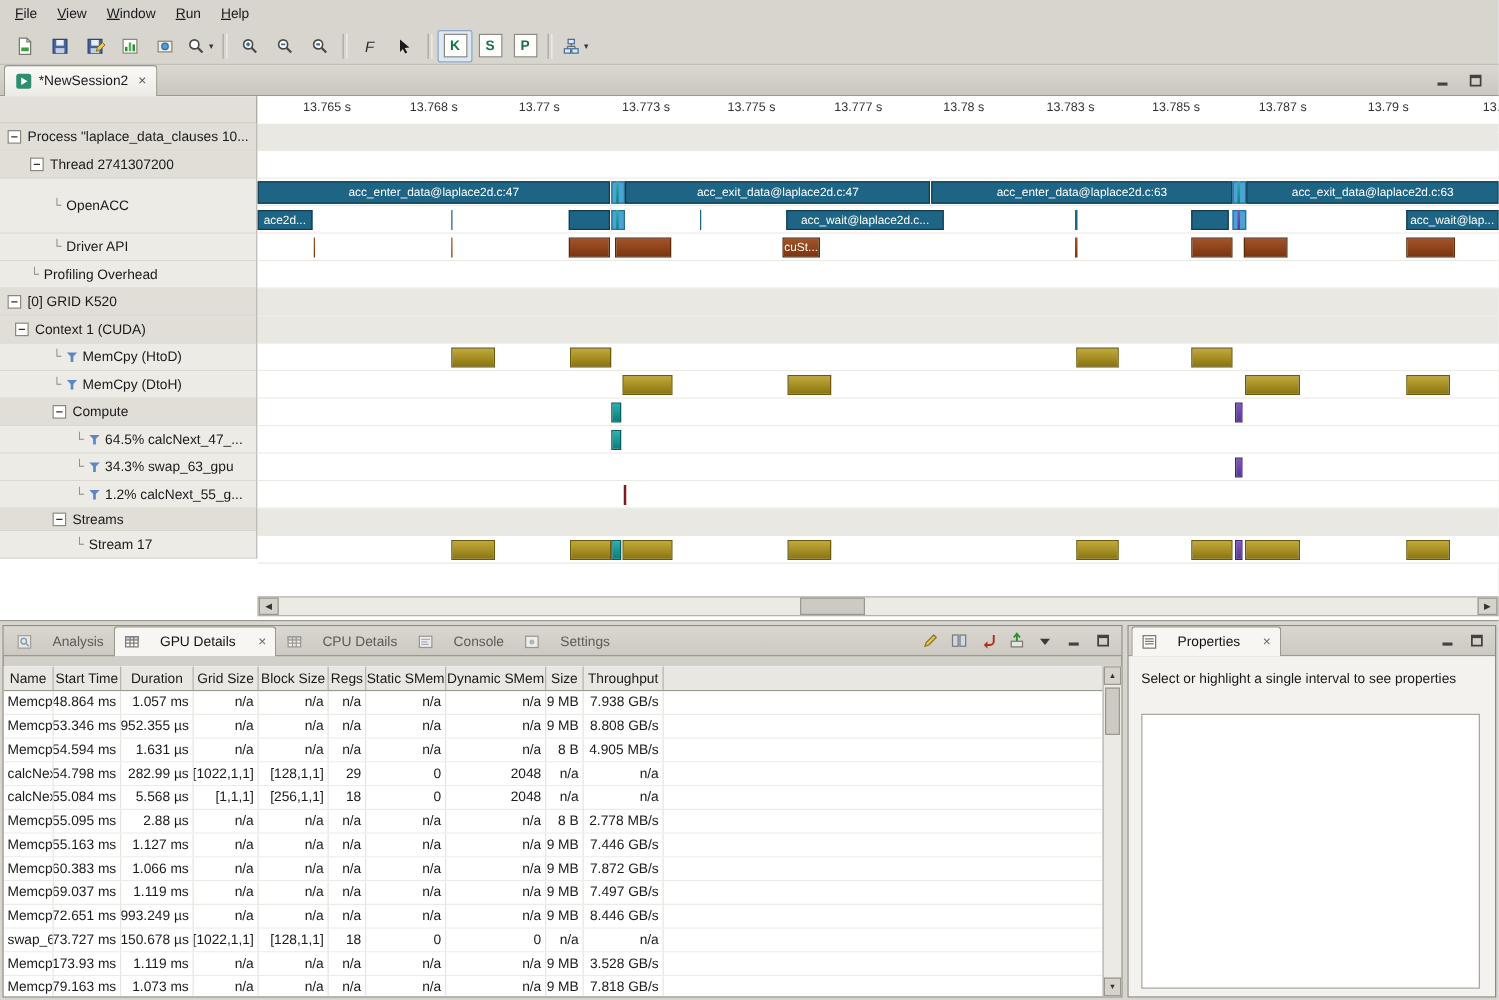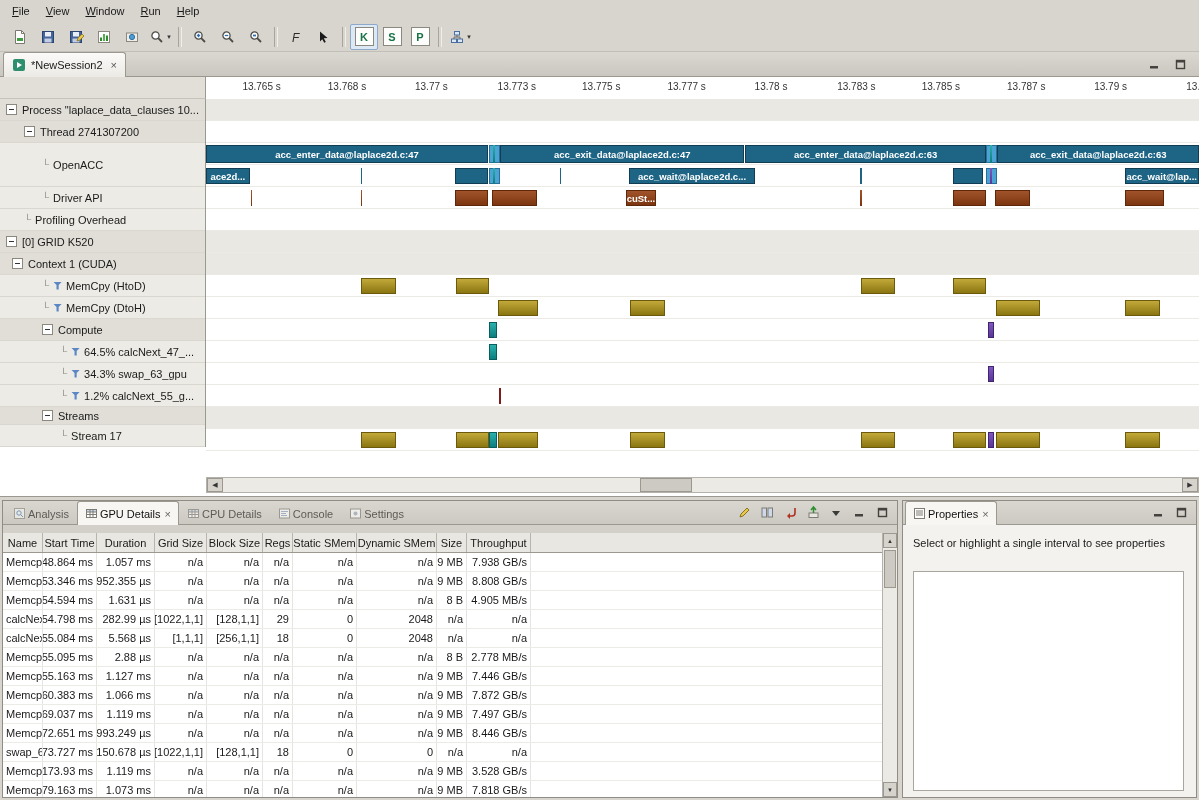--- a/index.html
+++ b/index.html
@@ -34,21 +34,21 @@
   .ruler-tick{position:absolute;bottom:0;width:1px;height:4px;background:#999;}
   #tl-tree{position:absolute;left:0;top:22px;width:206px;border-right:1px solid #9a988f;box-sizing:border-box;background:#fff;}
   .tree-row{display:flex;align-items:center;box-sizing:border-box;border-bottom:1px solid #dad7d1;background:#ecebe5;overflow:hidden;white-space:nowrap;}
   .tree-row.group{background:#e1ded7;}
   .collapse-box{width:9px;height:9px;border:1px solid #8a887f;background:#fff;display:inline-flex;align-items:center;justify-content:center;margin-right:5px;flex:none;}
   .collapse-box::before{content:"";width:5px;height:1px;background:#333;}
   .elbow{color:#8a887f;margin-right:4px;font-size:10px;flex:none;}
   .funnel{width:9px;height:8px;background:#5b87c5;clip-path:polygon(0 0,100% 0,62% 45%,62% 100%,38% 100%,38% 45%);margin-right:4px;flex:none;}
   .tree-label{font-size:11px;overflow:hidden;}
   #tl-chart{position:absolute;left:206px;top:22px;right:0;}
-  .lane{position:relative;height:22px;box-sizing:border-box;border-bottom:1px solid #eceae5;background:#fff;overflow:hidden;font-weight:bold;}
+  .lane{position:relative;height:22px;box-sizing:border-box;border-bottom:1px solid #eceae5;background:#fff;overflow:hidden;}
   .lane.shaded{background:#eae8e2;}
   .seg{position:absolute;top:3px;height:16px;box-sizing:border-box;}
   .lane.big .seg{top:2px;height:18px;}
   .seg-label{width:100%;height:100%;display:flex;align-items:center;justify-content:center;color:#fff;font-size:9.5px;overflow:hidden;white-space:nowrap;}
   .seg-openacc{background:#1e6585;border:1px solid #113c51;}
   .seg-openacc-light{background:#4ba3d4;border:1px solid #2a6f99;}
   .seg-driver{background:linear-gradient(#a1542b,#7c350f);border:1px solid #5e2708;}
   .seg-memcpy{background:linear-gradient(#c2a93a,#8a7510);border:1px solid #6b5a0c;}
   .seg-teal{background:linear-gradient(#2bb1ae,#0b7e7e);border:1px solid #085d5d;}
   .seg-purple{background:linear-gradient(#8257c0,#5a3697);border:1px solid #402670;}
@@ -56,21 +56,21 @@
   #tl-hscroll{position:absolute;left:206px;right:0;top:400px;height:16px;background:#eceae4;border:1px solid #b5b2ab;box-sizing:border-box;display:flex;}
   .sb-btn{width:16px;height:100%;background:#d6d3cd;border:1px solid #9a988f;box-sizing:border-box;display:flex;align-items:center;justify-content:center;font-size:7px;color:#333;flex:none;}
   .sb-track{position:relative;flex:1;}
   .sb-thumb{position:absolute;top:0;bottom:0;left:43.5%;width:5.4%;background:#cdcac3;border:1px solid #9a988f;box-sizing:border-box;}
 
   
   .panel{position:absolute;top:500px;height:298px;border:1px solid #8e8c85;box-sizing:border-box;background:#d3d0c9;}
   #gpu-panel{left:2px;width:896px;}
   #props-panel{left:902px;width:295px;}
   .vtabbar{height:24px;background:linear-gradient(#dad7d1,#ccc9c2);border-bottom:1px solid #9a988f;display:flex;align-items:flex-end;box-sizing:border-box;padding-left:2px;}
-  .vtab{height:23px;display:flex;align-items:center;gap:2px;padding:0 7px;color:#5d5b55;position:relative;top:1px;border:1px solid transparent;border-bottom:none;}
+  .vtab{height:23px;display:flex;align-items:center;gap:16px;padding:0 7px;color:#5d5b55;position:relative;top:1px;border:1px solid transparent;border-bottom:none;}
   .vtab.active{background:#f7f6f3;border-color:#9a988f;border-radius:3px 3px 0 0;color:#111;}
   .vtab .vtab-icon{opacity:.65;}
   .vtab.active .vtab-icon{opacity:1;}
   .vtab-close{font-size:11px;color:#666;margin-left:2px;}
   .vtoolbar{margin-left:auto;display:flex;align-items:center;gap:5px;padding-right:6px;align-self:center;}
   .vtbtn{width:18px;height:16px;display:flex;align-items:center;justify-content:center;}
 
   
   #gpu-table{position:absolute;top:32px;left:0;right:0;bottom:0;background:#fff;overflow:hidden;}
   #gpu-thead{display:flex;height:20px;background:#e9e7e1;border-bottom:1px solid #9a988f;box-sizing:border-box;position:absolute;left:0;right:15px;top:0;overflow:hidden;}

